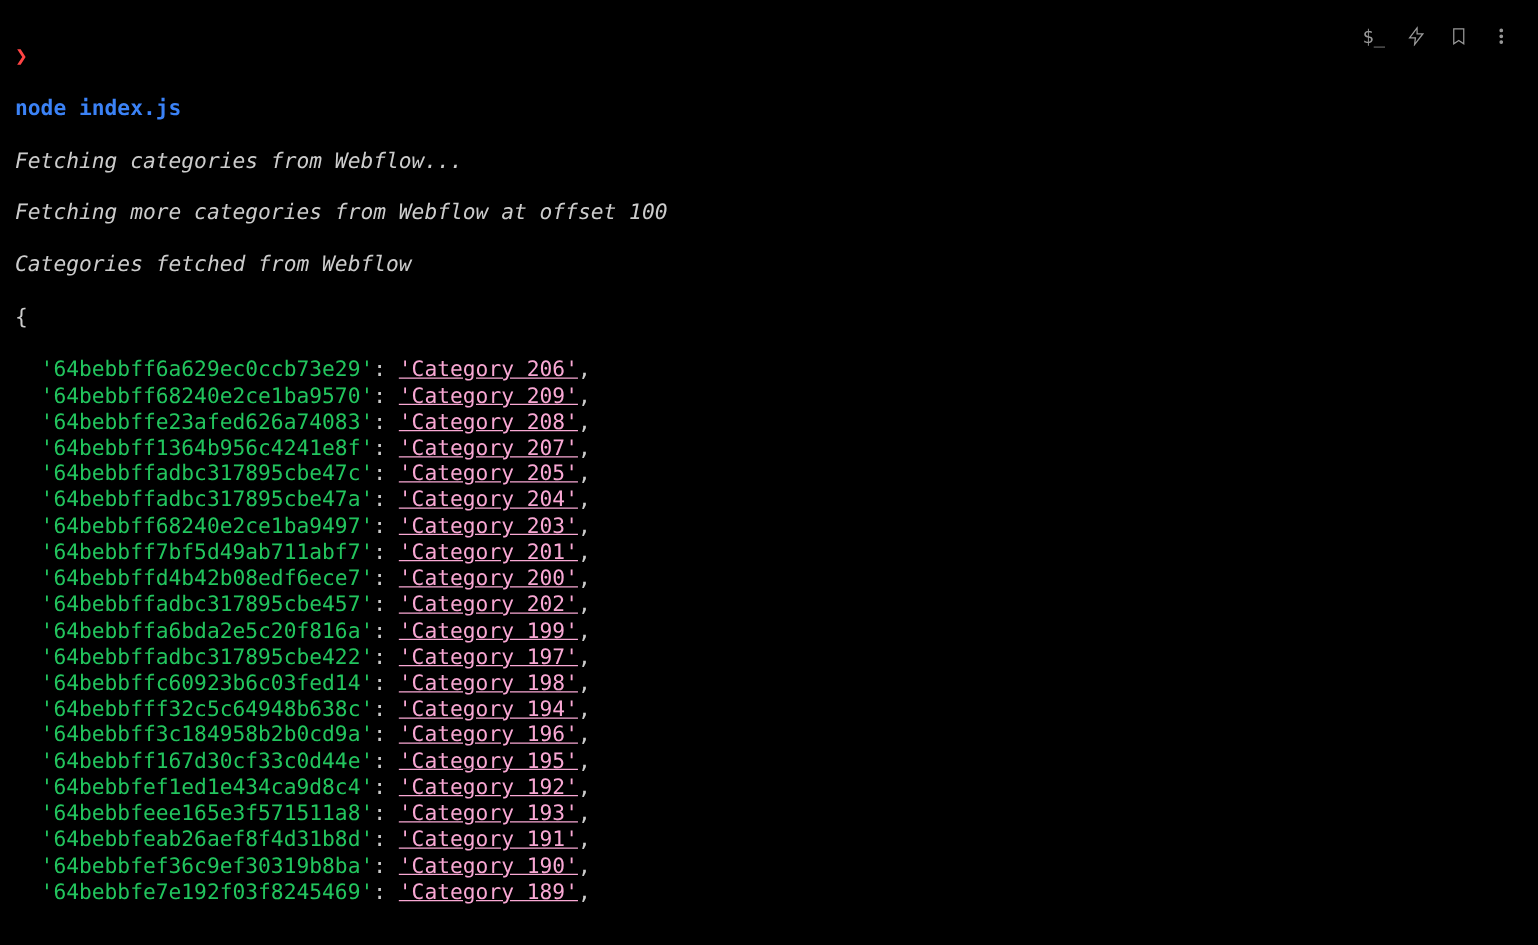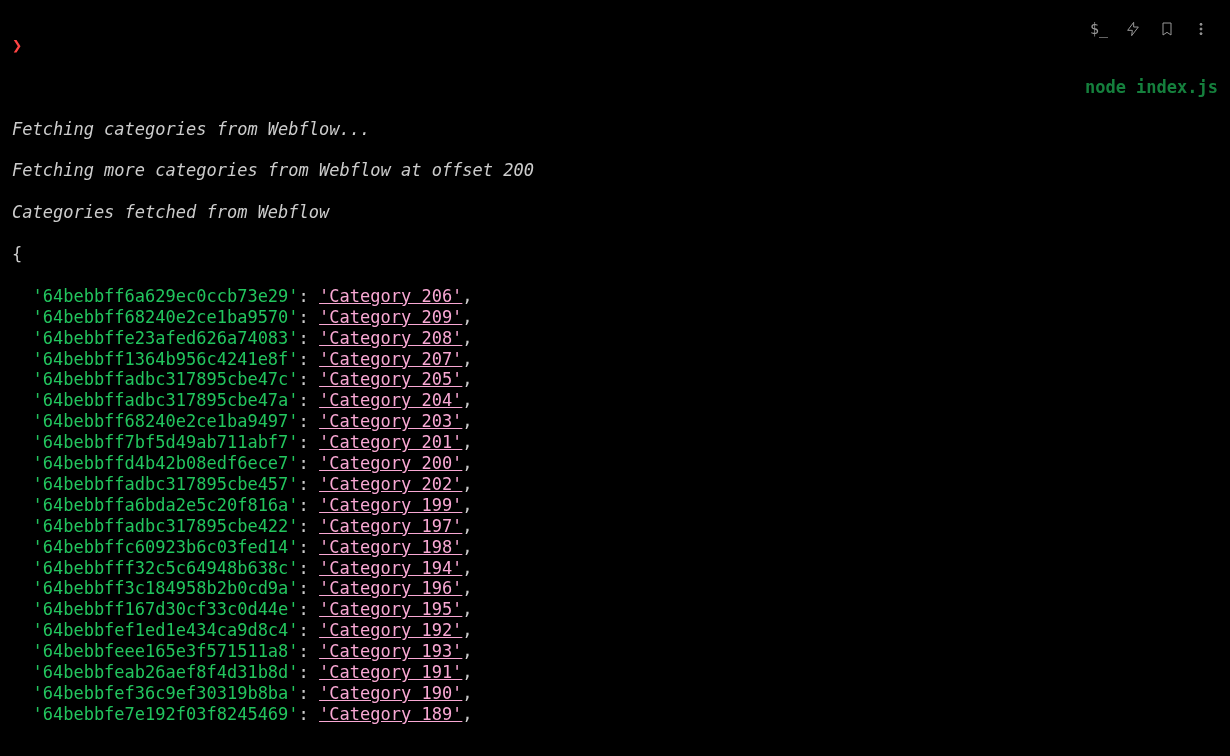--- a/index.html
+++ b/index.html
@@ -44,23 +44,22 @@
     }
     .terminal {
       padding: 14px 12px;
       white-space: pre;
     }
     .prompt-line {
       color: #ff4444;
       font-weight: bold;
     }
     .command-line {
-      color: #15803d;
+      color: #3b82f6;
       font-weight: bold;
-      text-align: right;
     }
     .output-line {
       color: #cccccc;
       font-style: italic;
     }
     .brace {
       color: #cccccc;
     }
     .entry-line {
       color: #cccccc;
@@ -109,17 +108,17 @@
         <circle cx="12" cy="12" r="1.5" fill="#999"></circle>
         <circle cx="12" cy="19" r="1.5" fill="#999"></circle>
       </svg>
   </span>
 </div>
 
 <div class="terminal">
 <div class="prompt-line">❯</div>
 <div class="command-line">node index.js</div>
 <div class="output-line">Fetching categories from Webflow...</div>
-<div class="output-line">Fetching more categories from Webflow at offset 200</div>
+<div class="output-line">Fetching more categories from Webflow at offset 100</div>
 <div class="output-line">Categories fetched from Webflow</div>
 <div class="brace">{</div>
 <div id="entries-container"><div class="entry-line"><span class="indent"></span><span class="key-str">'64bebbff6a629ec0ccb73e29'</span><span class="colon-sep">: </span><span class="val-str">'Category 206'</span><span class="comma">,</span></div><div class="entry-line"><span class="indent"></span><span class="key-str">'64bebbff68240e2ce1ba9570'</span><span class="colon-sep">: </span><span class="val-str">'Category 209'</span><span class="comma">,</span></div><div class="entry-line"><span class="indent"></span><span class="key-str">'64bebbffe23afed626a74083'</span><span class="colon-sep">: </span><span class="val-str">'Category 208'</span><span class="comma">,</span></div><div class="entry-line"><span class="indent"></span><span class="key-str">'64bebbff1364b956c4241e8f'</span><span class="colon-sep">: </span><span class="val-str">'Category 207'</span><span class="comma">,</span></div><div class="entry-line"><span class="indent"></span><span class="key-str">'64bebbffadbc317895cbe47c'</span><span class="colon-sep">: </span><span class="val-str">'Category 205'</span><span class="comma">,</span></div><div class="entry-line"><span class="indent"></span><span class="key-str">'64bebbffadbc317895cbe47a'</span><span class="colon-sep">: </span><span class="val-str">'Category 204'</span><span class="comma">,</span></div><div class="entry-line"><span class="indent"></span><span class="key-str">'64bebbff68240e2ce1ba9497'</span><span class="colon-sep">: </span><span class="val-str">'Category 203'</span><span class="comma">,</span></div><div class="entry-line"><span class="indent"></span><span class="key-str">'64bebbff7bf5d49ab711abf7'</span><span class="colon-sep">: </span><span class="val-str">'Category 201'</span><span class="comma">,</span></div><div class="entry-line"><span class="indent"></span><span class="key-str">'64bebbffd4b42b08edf6ece7'</span><span class="colon-sep">: </span><span class="val-str">'Category 200'</span><span class="comma">,</span></div><div class="entry-line"><span class="indent"></span><span class="key-str">'64bebbffadbc317895cbe457'</span><span class="colon-sep">: </span><span class="val-str">'Category 202'</span><span class="comma">,</span></div><div class="entry-line"><span class="indent"></span><span class="key-str">'64bebbffa6bda2e5c20f816a'</span><span class="colon-sep">: </span><span class="val-str">'Category 199'</span><span class="comma">,</span></div><div class="entry-line"><span class="indent"></span><span class="key-str">'64bebbffadbc317895cbe422'</span><span class="colon-sep">: </span><span class="val-str">'Category 197'</span><span class="comma">,</span></div><div class="entry-line"><span class="indent"></span><span class="key-str">'64bebbffc60923b6c03fed14'</span><span class="colon-sep">: </span><span class="val-str">'Category 198'</span><span class="comma">,</span></div><div class="entry-line"><span class="indent"></span><span class="key-str">'64bebbfff32c5c64948b638c'</span><span class="colon-sep">: </span><span class="val-str">'Category 194'</span><span class="comma">,</span></div><div class="entry-line"><span class="indent"></span><span class="key-str">'64bebbff3c184958b2b0cd9a'</span><span class="colon-sep">: </span><span class="val-str">'Category 196'</span><span class="comma">,</span></div><div class="entry-line"><span class="indent"></span><span class="key-str">'64bebbff167d30cf33c0d44e'</span><span class="colon-sep">: </span><span class="val-str">'Category 195'</span><span class="comma">,</span></div><div class="entry-line"><span class="indent"></span><span class="key-str">'64bebbfef1ed1e434ca9d8c4'</span><span class="colon-sep">: </span><span class="val-str">'Category 192'</span><span class="comma">,</span></div><div class="entry-line"><span class="indent"></span><span class="key-str">'64bebbfeee165e3f571511a8'</span><span class="colon-sep">: </span><span class="val-str">'Category 193'</span><span class="comma">,</span></div><div class="entry-line"><span class="indent"></span><span class="key-str">'64bebbfeab26aef8f4d31b8d'</span><span class="colon-sep">: </span><span class="val-str">'Category 191'</span><span class="comma">,</span></div><div class="entry-line"><span class="indent"></span><span class="key-str">'64bebbfef36c9ef30319b8ba'</span><span class="colon-sep">: </span><span class="val-str">'Category 190'</span><span class="comma">,</span></div><div class="entry-line"><span class="indent"></span><span class="key-str">'64bebbfe7e192f03f8245469'</span><span class="colon-sep">: </span><span class="val-str">'Category 189'</span><span class="comma">,</span></div></div>
 </div>
 
 </body></html>

